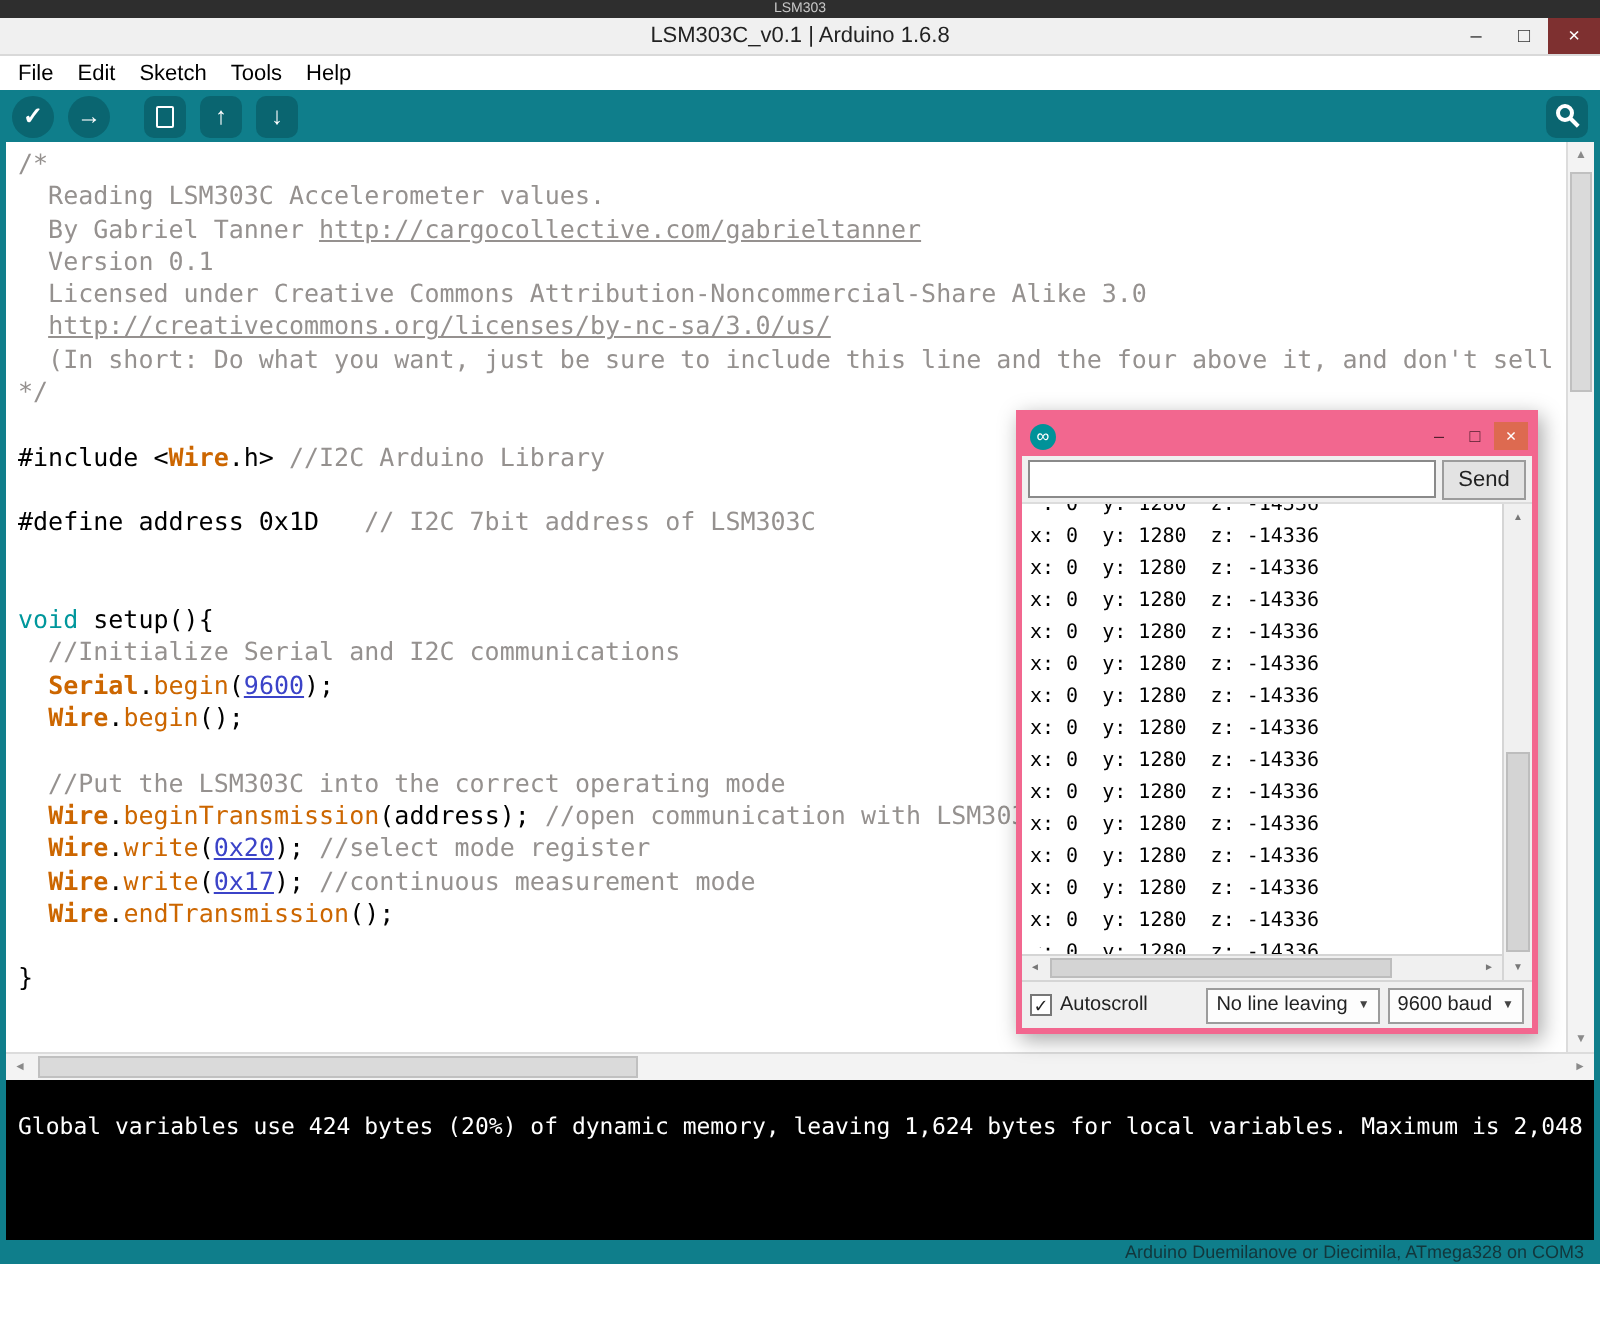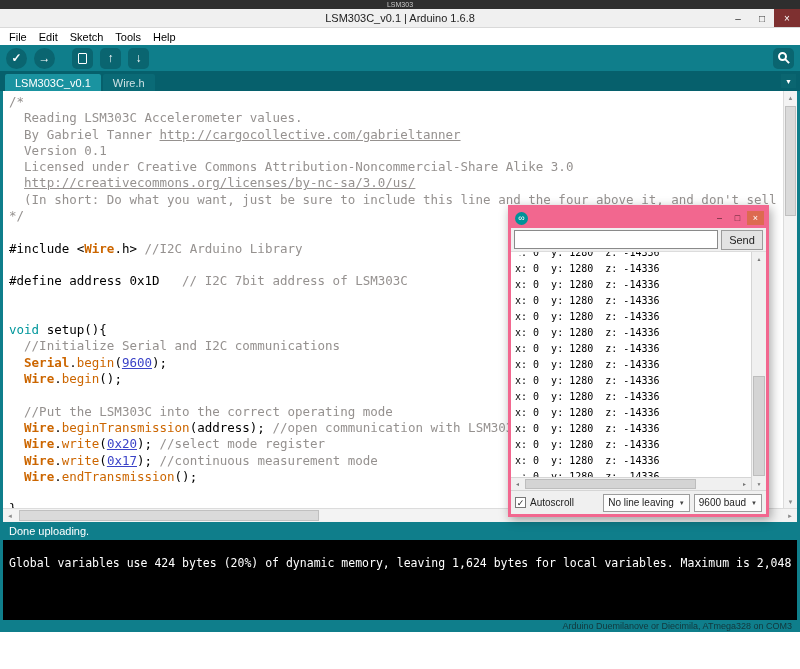--- a/index.html
+++ b/index.html
@@ -136,27 +136,20 @@
         <span>↑</span>
       </span>
     <span class="tbtn sq">
         <span>↓</span>
       </span>
     <span class="tbtn sq pushright">
         <span class="mag-icon"></span>
       </span>
   </div>
 
-  <div class="tabbar">
-    <div class="tab active">LSM303C_v0.1</div>
-      <div class="tab">Wire.h</div>
-      <span class="tab-dd">
-        <span>▼</span>
-      </span>
-  </div>
 
   <div class="frame">
     <div class="editor">
       <div class="code"><div class="cl-line"><span class="tok-cm">/*</span></div><div class="cl-line"><span class="tok-cm">  Reading LSM303C Accelerometer values.</span></div><div class="cl-line"><span class="tok-cm">  By Gabriel Tanner </span><span class="tok-lk">http://cargocollective.com/gabrieltanner</span></div><div class="cl-line"><span class="tok-cm">  Version 0.1</span></div><div class="cl-line"><span class="tok-cm">  Licensed under Creative Commons Attribution-Noncommercial-Share Alike 3.0</span></div><div class="cl-line"><span class="tok-cm">  </span><span class="tok-lk">http://creativecommons.org/licenses/by-nc-sa/3.0/us/</span></div><div class="cl-line"><span class="tok-cm">  (In short: Do what you want, just be sure to include this line and the four above it, and don't sell it or</span></div><div class="cl-line"><span class="tok-cm">*/</span></div><div class="cl-line">&nbsp;</div><div class="cl-line"><span class="tok-pl">#include &lt;</span><span class="tok-cl">Wire</span><span class="tok-pl">.h&gt; </span><span class="tok-cm">//I2C Arduino Library</span></div><div class="cl-line">&nbsp;</div><div class="cl-line"><span class="tok-pl">#define address 0x1D   </span><span class="tok-cm">// I2C 7bit address of LSM303C</span></div><div class="cl-line">&nbsp;</div><div class="cl-line">&nbsp;</div><div class="cl-line"><span class="tok-kw">void</span><span class="tok-pl"> setup(){</span></div><div class="cl-line"><span class="tok-cm">  //Initialize Serial and I2C communications</span></div><div class="cl-line"><span class="tok-pl">  </span><span class="tok-cl">Serial</span><span class="tok-pl">.</span><span class="tok-fn">begin</span><span class="tok-pl">(</span><span class="tok-num">9600</span><span class="tok-pl">);</span></div><div class="cl-line"><span class="tok-pl">  </span><span class="tok-cl">Wire</span><span class="tok-pl">.</span><span class="tok-fn">begin</span><span class="tok-pl">();</span></div><div class="cl-line">&nbsp;</div><div class="cl-line"><span class="tok-cm">  //Put the LSM303C into the correct operating mode</span></div><div class="cl-line"><span class="tok-pl">  </span><span class="tok-cl">Wire</span><span class="tok-pl">.</span><span class="tok-fn">beginTransmission</span><span class="tok-pl">(address); </span><span class="tok-cm">//open communication with LSM303C</span></div><div class="cl-line"><span class="tok-pl">  </span><span class="tok-cl">Wire</span><span class="tok-pl">.</span><span class="tok-fn">write</span><span class="tok-pl">(</span><span class="tok-num">0x20</span><span class="tok-pl">); </span><span class="tok-cm">//select mode register</span></div><div class="cl-line"><span class="tok-pl">  </span><span class="tok-cl">Wire</span><span class="tok-pl">.</span><span class="tok-fn">write</span><span class="tok-pl">(</span><span class="tok-num">0x17</span><span class="tok-pl">); </span><span class="tok-cm">//continuous measurement mode</span></div><div class="cl-line"><span class="tok-pl">  </span><span class="tok-cl">Wire</span><span class="tok-pl">.</span><span class="tok-fn">endTransmission</span><span class="tok-pl">();</span></div><div class="cl-line">&nbsp;</div><div class="cl-line"><span class="tok-pl">}</span></div></div>
       <div class="vscroll">
         <span class="sarrow">▲</span>
         <span class="vtrack">
             <span class="vthumb"></span>
           </span>
         <span class="sarrow">▼</span>
@@ -164,23 +157,20 @@
     </div>
 
     <div class="hscrollbar">
       <span class="harrow">◄</span>
       <span class="htrack">
           <span class="hthumb"></span>
         </span>
       <span class="harrow">►</span>
     </div>
 
-    <div class="statusbar">
-      <span>Done uploading.</span>
-    </div>
 
     <div class="console">
       <div class="con-line">Global variables use 424 bytes (20%) of dynamic memory, leaving 1,624 bytes for local variables. Maximum is 2,048 bytes.</div>
     </div>
   </div>
 
   <div class="footer">
     <span>Arduino Duemilanove or Diecimila, ATmega328 on COM3</span>
   </div>
 

